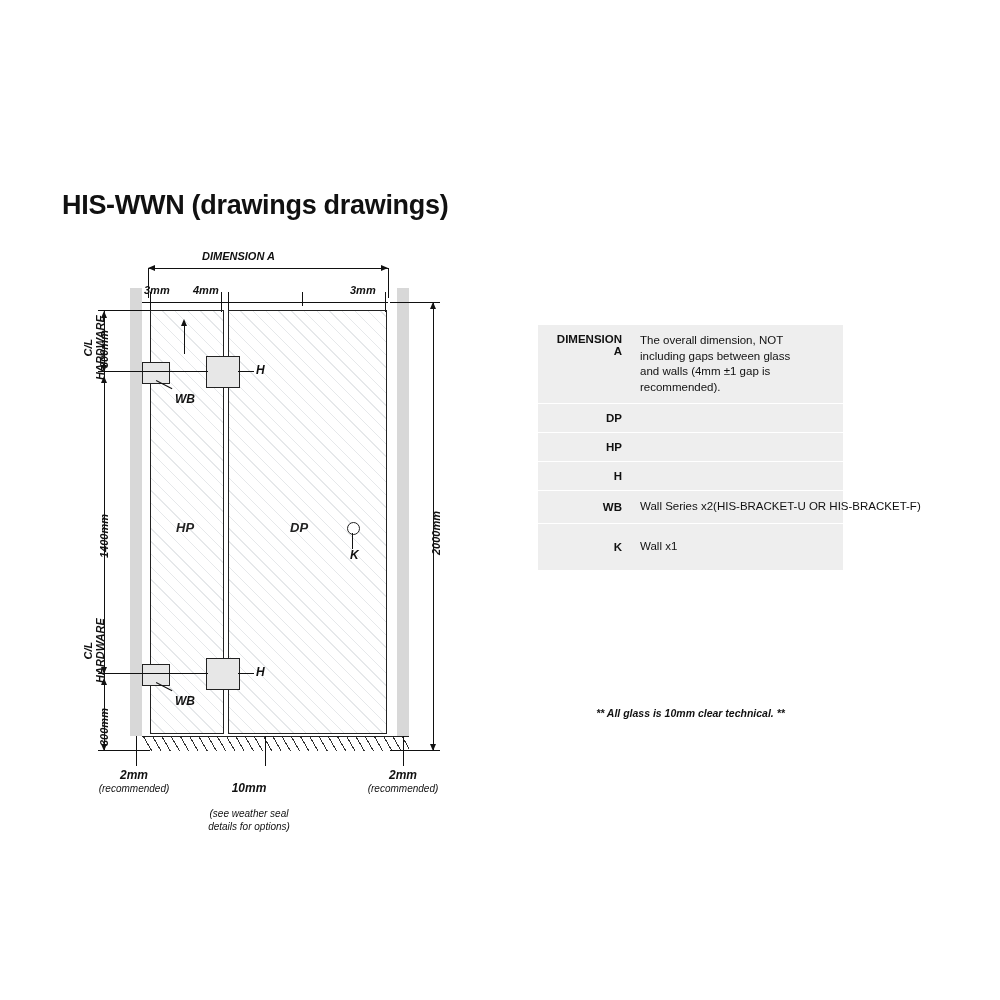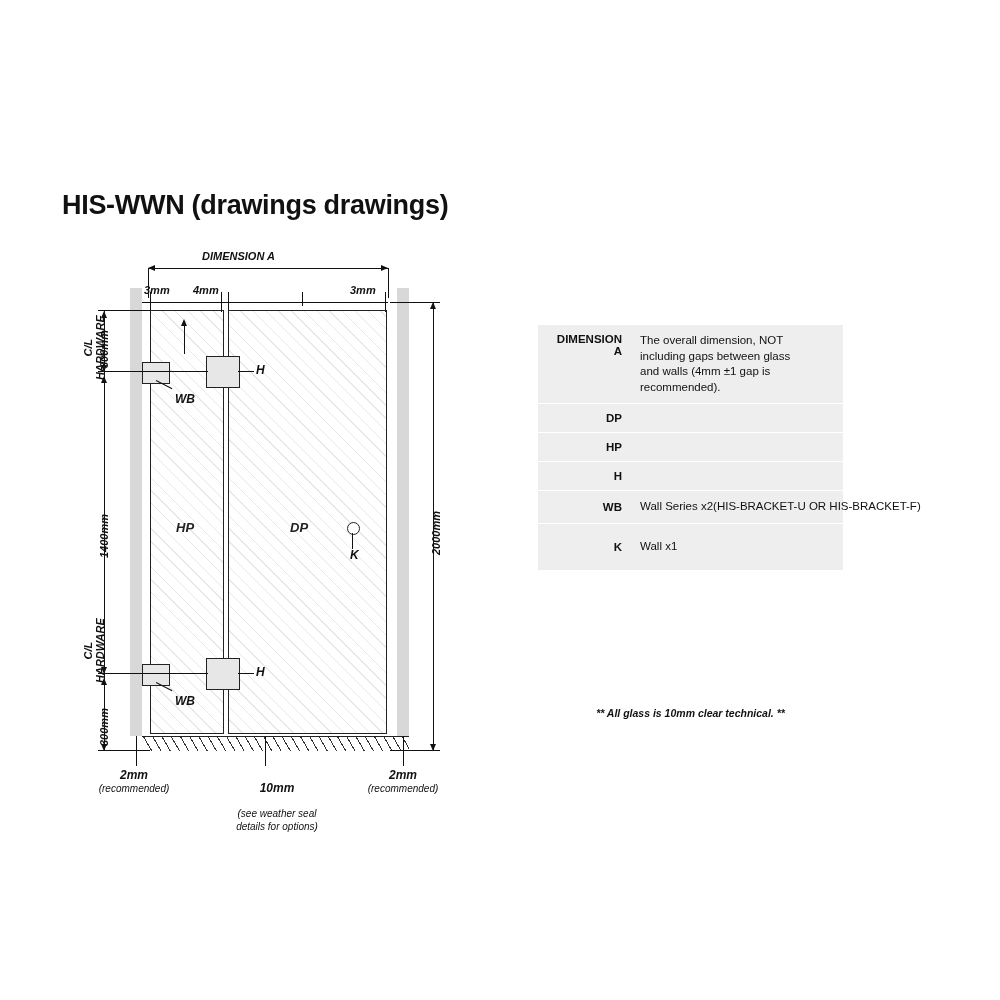--- a/index.html
+++ b/index.html
@@ -309,21 +309,21 @@
   <div class="dim-text vert" style="left:370px; top:315px;">2000mm</div>
 
   <div class="ln v1px" style="left:76px; top:496px; height:30px;"></div>
   <div class="ln v1px" style="left:205px; top:496px; height:30px;"></div>
   <div class="ln v1px" style="left:343px; top:496px; height:30px;"></div>
 
   <div class="note" style="left:14px; top:528px; width:120px;">
     <b>2mm</b><br>
     <span>(recommended)</span>
   </div>
-  <div class="note" style="left:157px; top:528px; width:120px; white-space:pre-line;">
+  <div class="note" style="left:129px; top:528px; width:120px; white-space:pre-line;">
     <b>10mm</b><br>
     <span>(see weather seal
 details for options)</span>
   </div>
   <div class="note" style="left:283px; top:528px; width:120px;">
     <b>2mm</b><br>
     <span>(recommended)</span>
   </div>
 </div>
 

